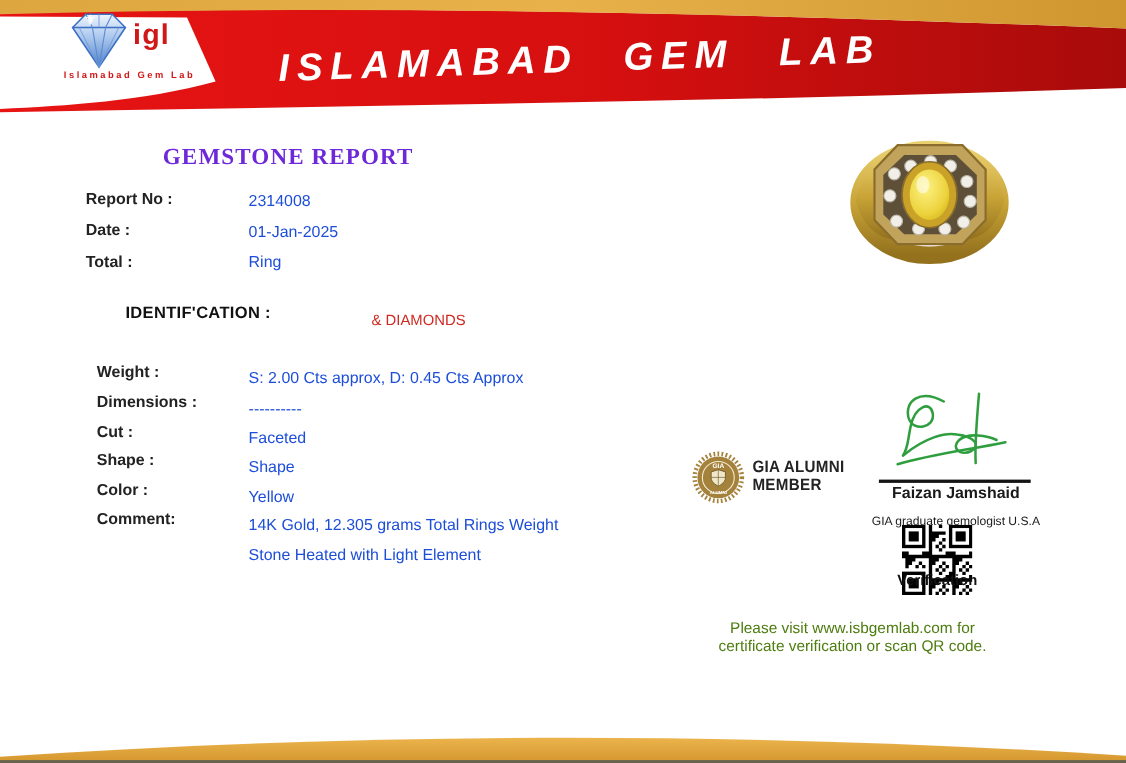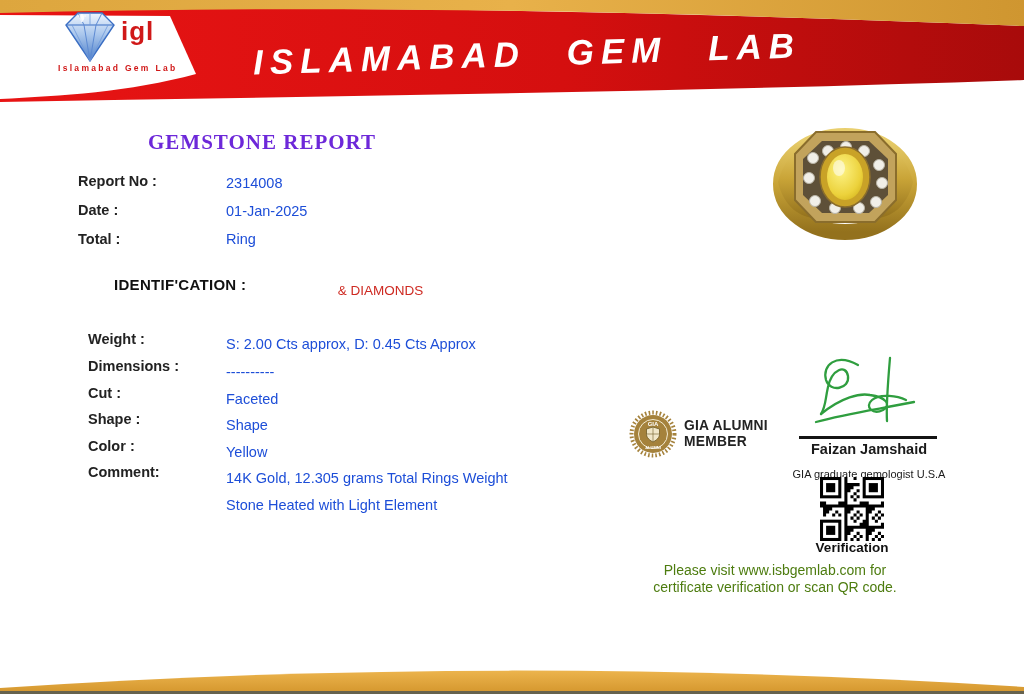--- a/index.html
+++ b/index.html
@@ -21,21 +21,21 @@
   .ident-lbl{left:114px;top:276px;font-size:15px;font-weight:bold;color:#111;letter-spacing:.3px;}
   .ident-block{left:288px;top:281px;width:185px;text-align:center;color:#ce2a22;}
   .ident-line1{font-size:17.5px;line-height:21px;}
   .ident-line2{font-size:13.5px;line-height:19px;}
   
   .gia-text{left:684px;top:417px;font-size:15px;font-weight:bold;color:#232323;
     line-height:16px;transform:scaleX(.92);transform-origin:left top;letter-spacing:.3px;}
   .sig-line{left:799px;top:436px;width:138px;height:2.5px;background:#141414;}
   .sig-name{left:795px;top:441px;width:148px;text-align:center;font-size:14.5px;font-weight:bold;color:#1a1a1a;}
   .sig-title{left:786px;top:457px;width:166px;text-align:center;font-size:11px;font-weight:normal;color:#1a1a1a;margin-top:11px;}
-  .qr-caption{left:806px;top:540px;width:92px;text-align:center;font-size:13.5px;font-weight:bold;color:#111;}
+  .qr-caption{left:806px;top:520px;width:92px;text-align:center;font-size:13.5px;font-weight:bold;color:#111;}
   .footer-note{left:638px;top:562px;width:274px;text-align:center;font-size:14px;color:#4d7c0f;line-height:17px;}
 </style>
 </head>
 <body>
 
 <div class="page">
 
   <svg class="abs" style="left:0;top:0" width="1024" height="118" viewBox="0 0 1024 118">
     <defs>
       <linearGradient id="redg" x1="0" y1="0" x2="1" y2="0">

